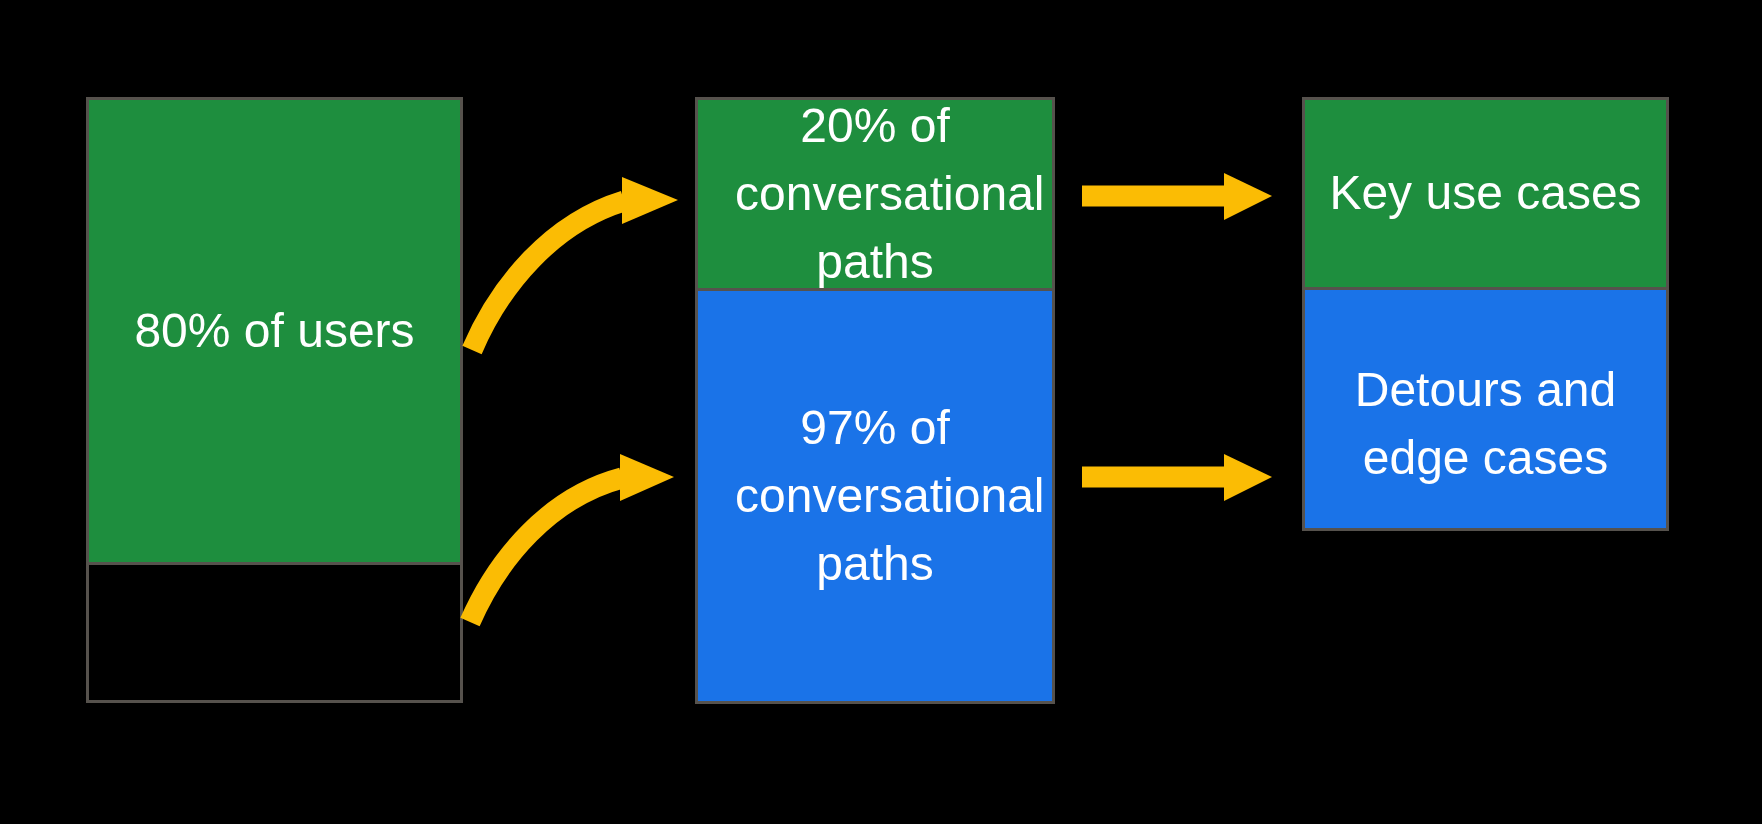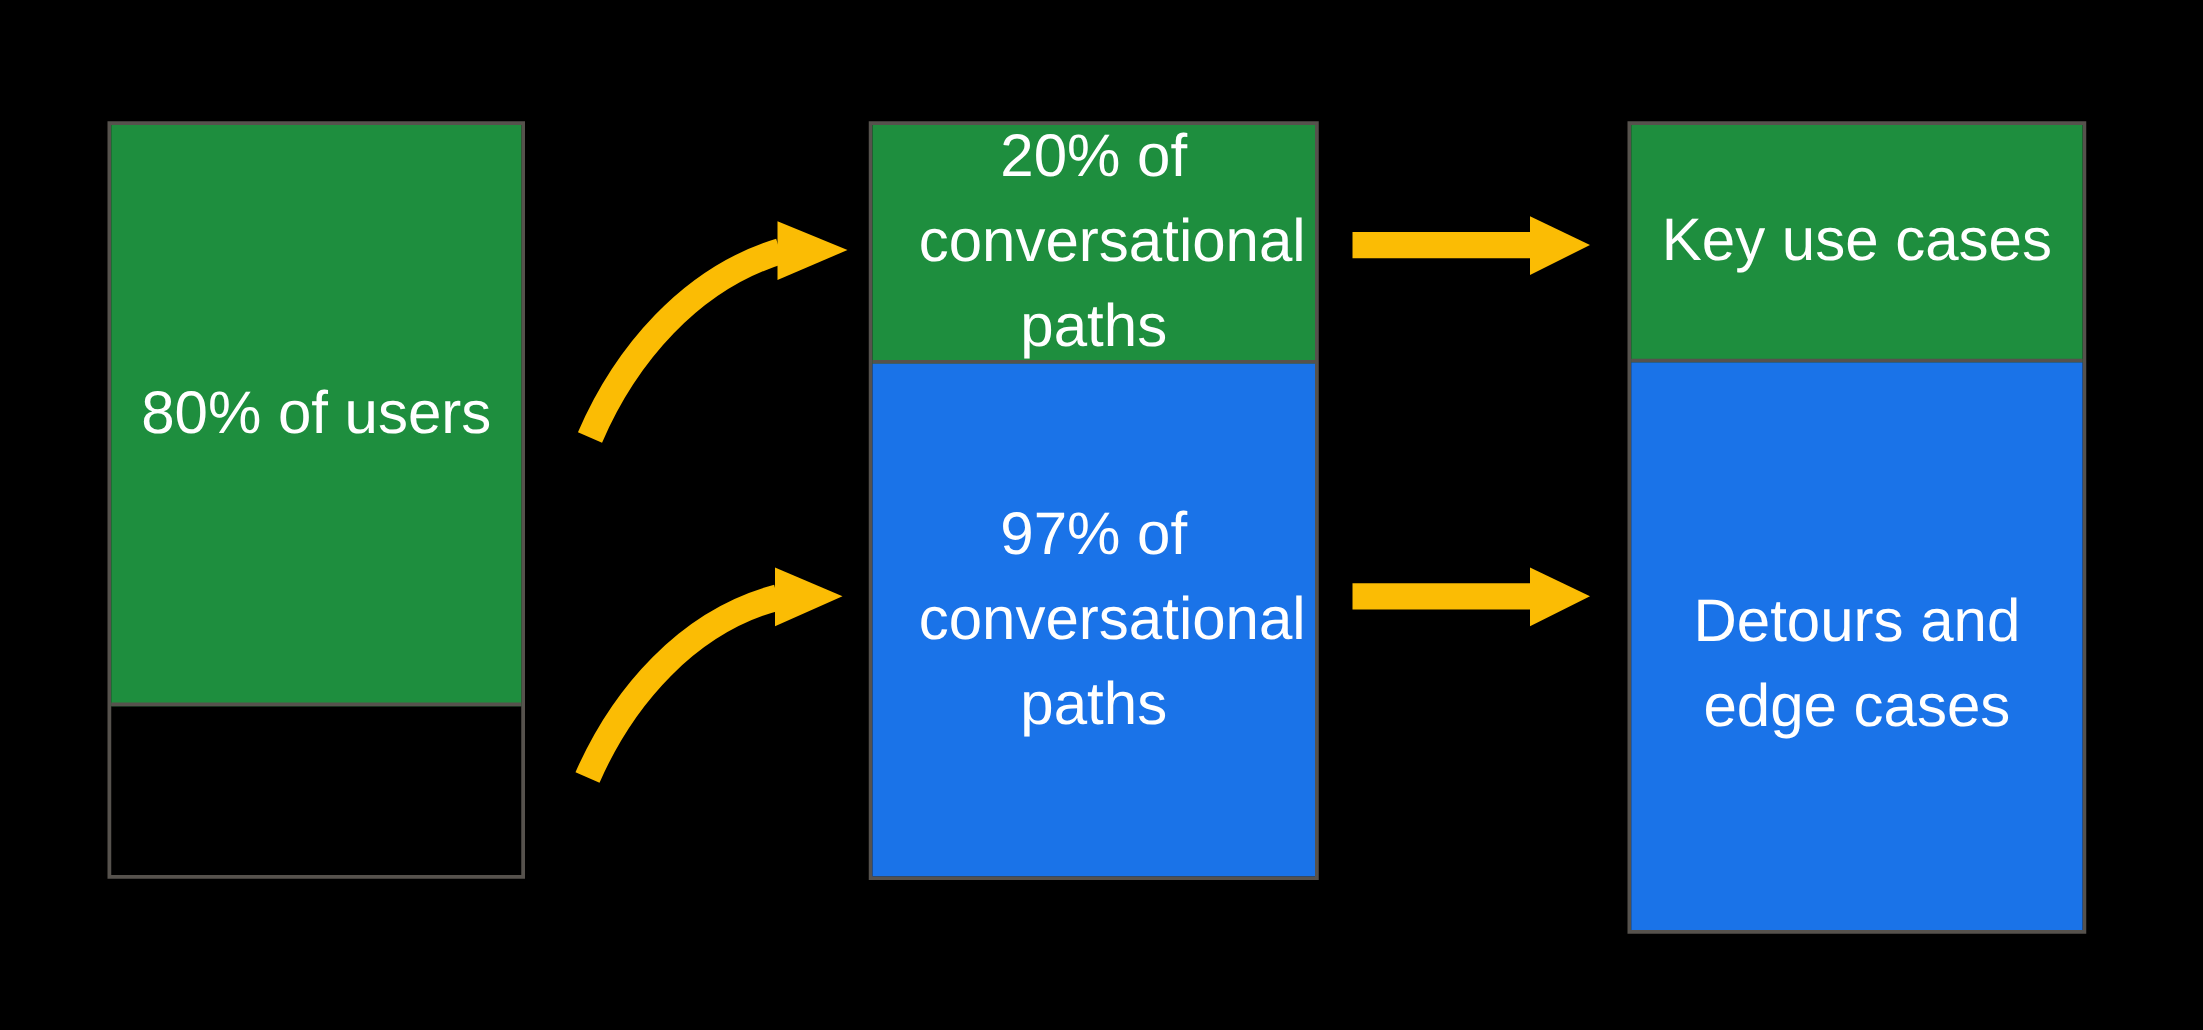--- a/index.html
+++ b/index.html
@@ -15,23 +15,23 @@
     overflow: hidden;
     font-family: "Liberation Sans", "DejaVu Sans", sans-serif;
   }
   .bar {
     position: absolute;
     display: flex;
     flex-direction: column;
     border: 3px solid #56524d;
     box-sizing: border-box;
   }
-  .bar-users   { left: 86px;   top: 97px; width: 334px; height: 606px; }
+  .bar-users   { left: 86px;   top: 97px; width: 377px; height: 606px; }
   .bar-paths   { left: 695px;  top: 97px; width: 360px; height: 607px; }
-  .bar-results { left: 1302px; top: 97px; width: 367px; height: 650px; }
+  .bar-results { left: 1302px; top: 97px; width: 367px; height: 434px; }
 
   .seg {
     display: flex;
     align-items: center;
     justify-content: center;
     box-sizing: border-box;
     overflow: hidden;
   }
   .seg-green { background: #1e8e3e; border-bottom: 3px solid #56524d; }
   .seg-blue  { background: #1a73e8; flex: 1 1 auto; }

